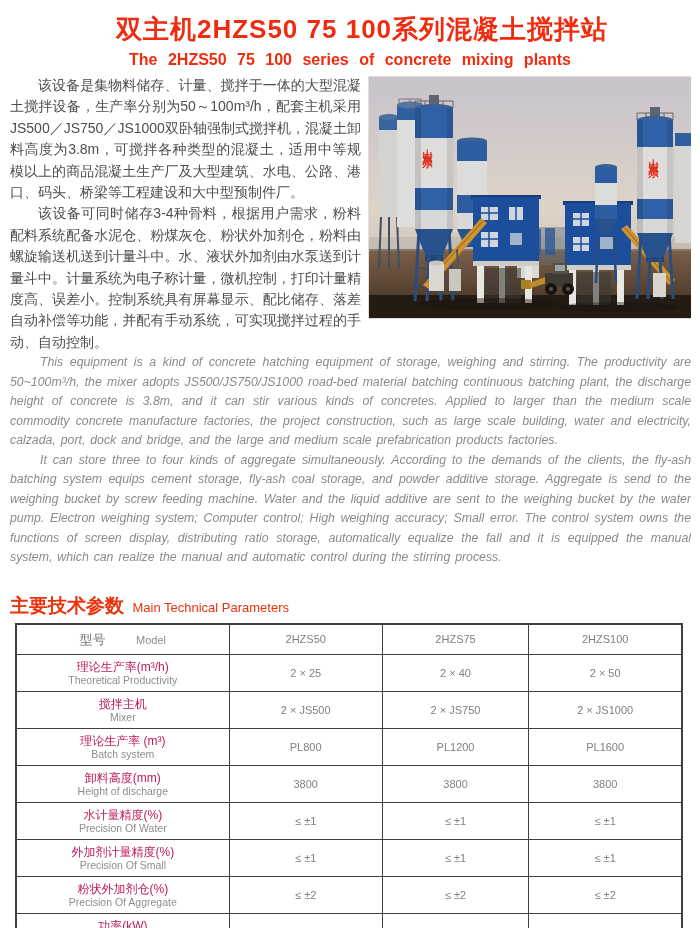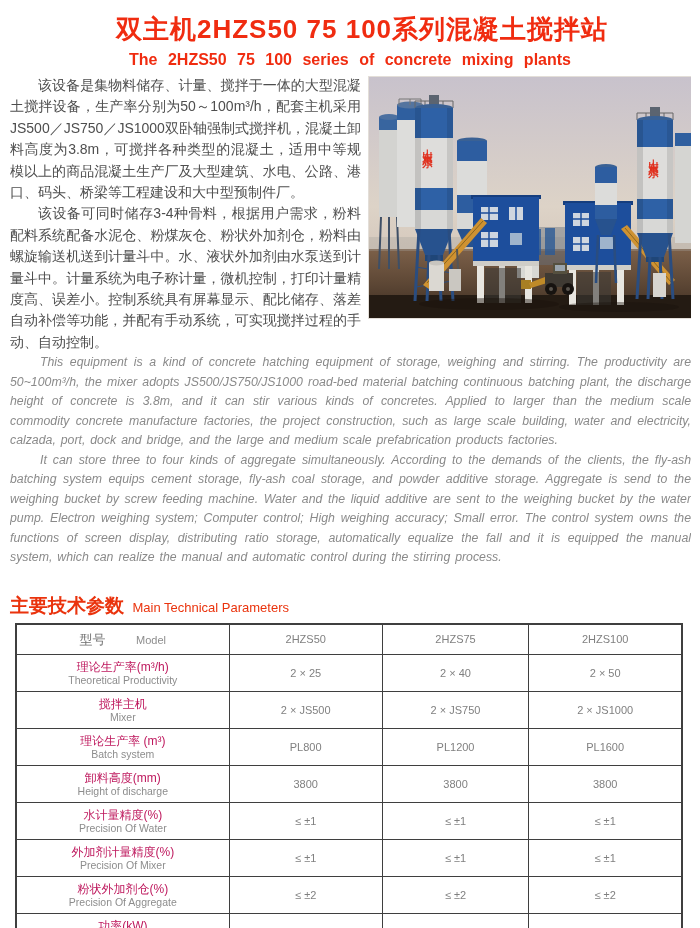--- a/index.html
+++ b/index.html
@@ -263,21 +263,21 @@
           <div class="zh">水计量精度(%)</div>
           <div class="en">Precision Of Water</div>
         </td>
         <td class="val">≤ ±1</td>
         <td class="val">≤ ±1</td>
         <td class="val">≤ ±1</td>
       </tr>
       <tr class="std">
         <td class="lbl">
           <div class="zh">外加剂计量精度(%)</div>
-          <div class="en">Precision Of Mixer</div>
+          <div class="en">Precision Of Small</div>
         </td>
         <td class="val">≤ ±1</td>
         <td class="val">≤ ±1</td>
         <td class="val">≤ ±1</td>
       </tr>
       <tr class="std">
         <td class="lbl">
           <div class="zh">粉状外加剂仓(%)</div>
           <div class="en">Precision Of Aggregate</div>
         </td>

